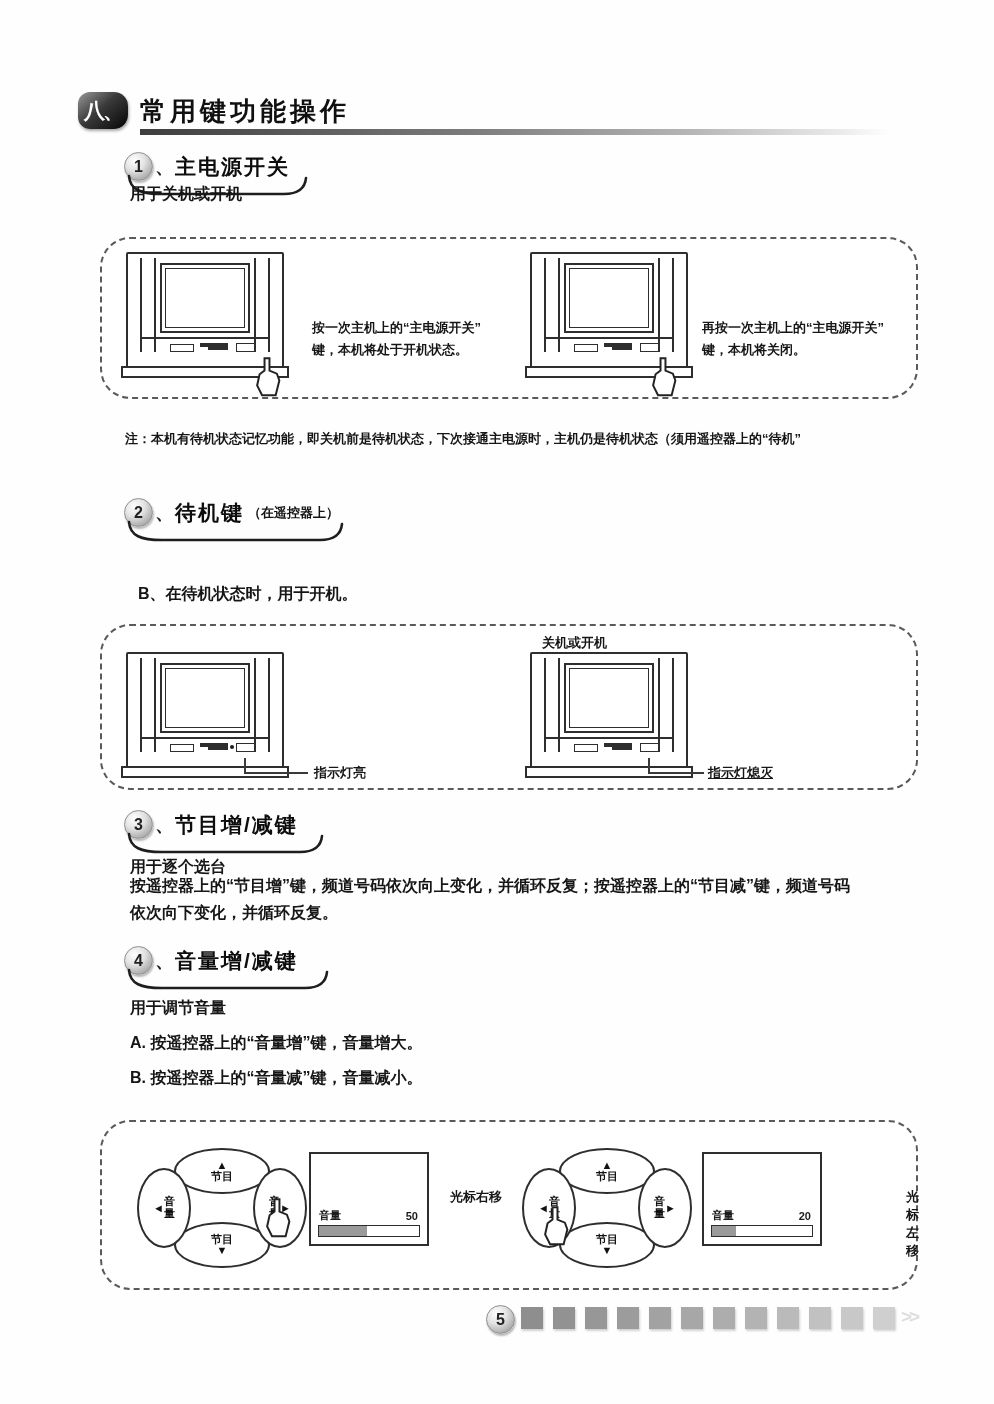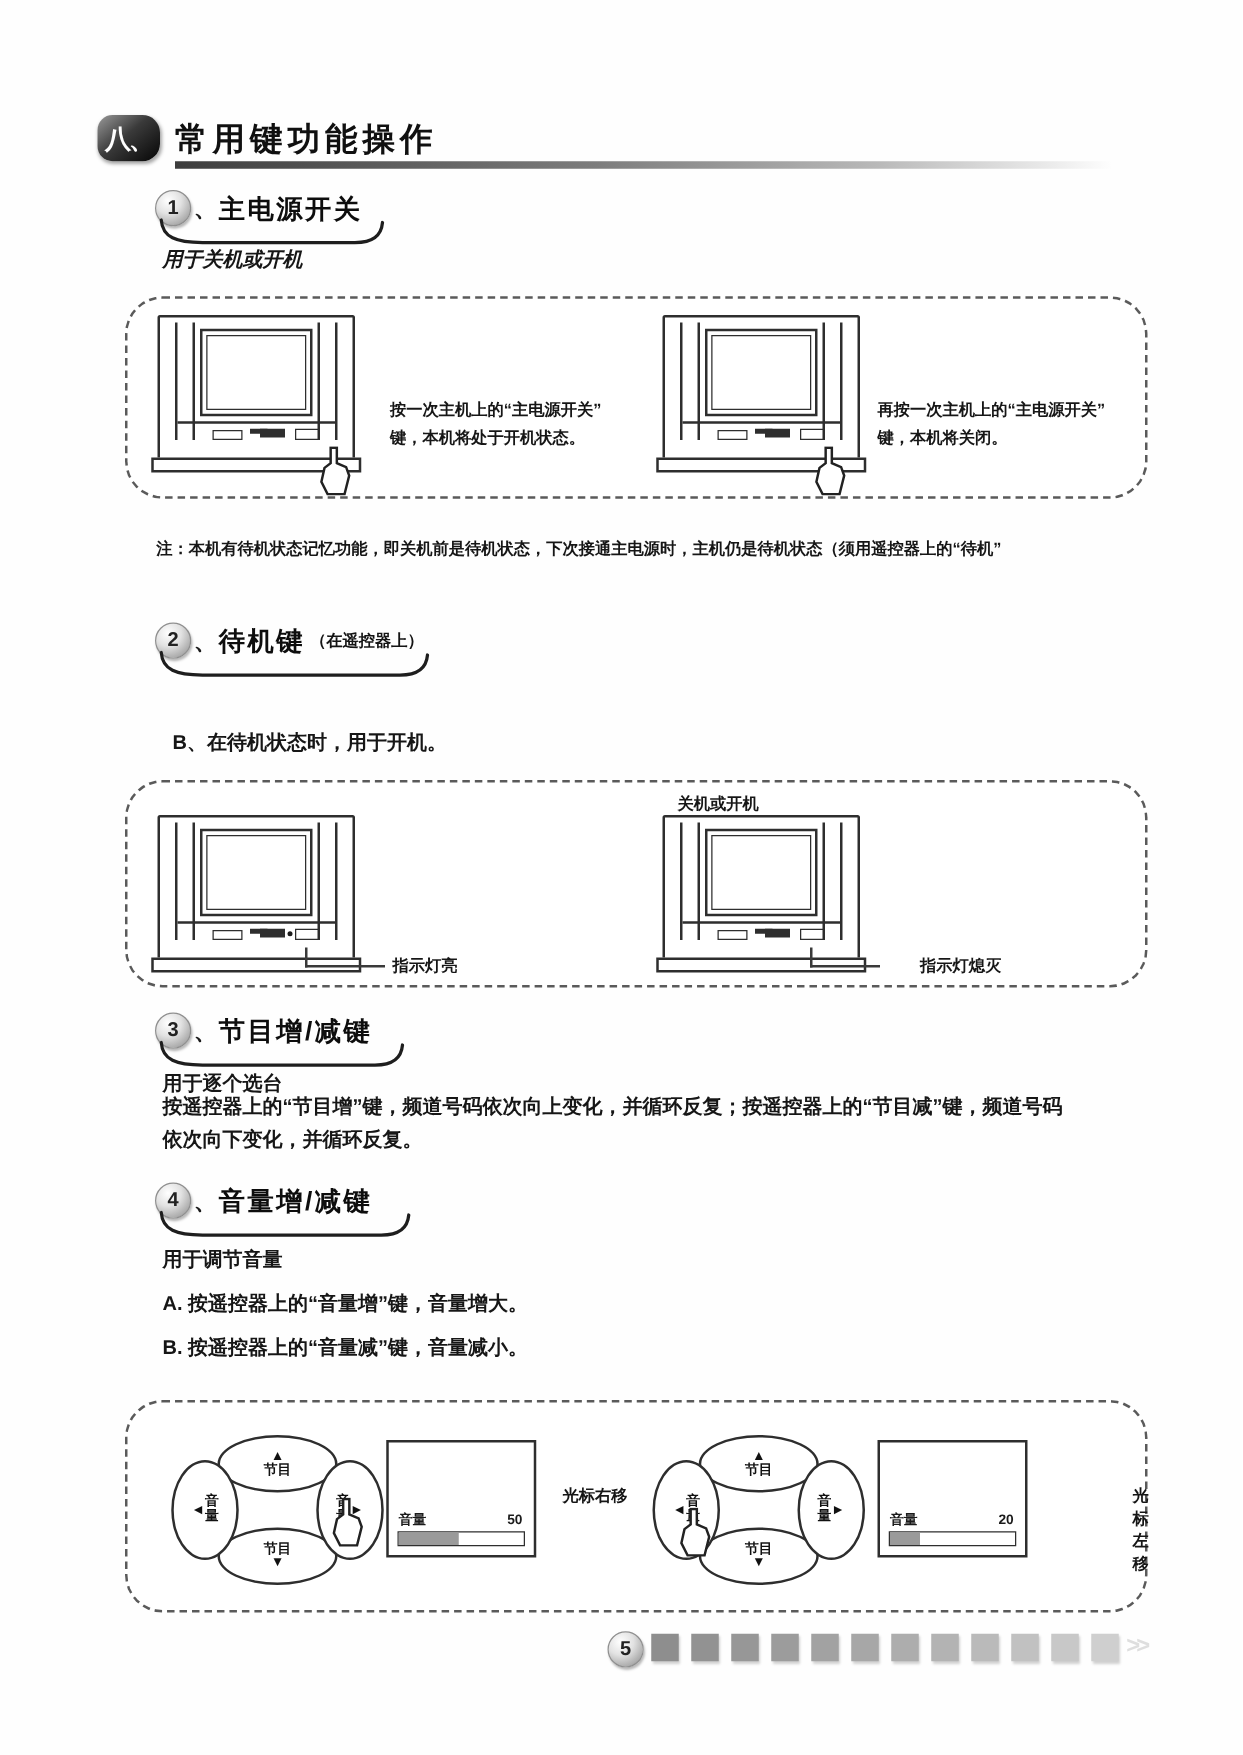--- a/index.html
+++ b/index.html
@@ -97,21 +97,21 @@
   <div class="abs title-rule"></div>
 
   <div class="abs sec" style="left:124px;top:152px;">
     <span class="ball">1</span>
     <span class="sec-sep">、</span>
     <span class="sec-title">主电源开关</span>
     <svg class="swoosh" width="190" height="28">
       <path d="M5,3 C6,17 17,21 38,21 L160,21 C174,21 181,16 182,5"></path>
     </svg>
   </div>
-  <div class="abs body-text t16" style="left:130px;top:198px;font-style:italic;">用于关机或开机</div>
+  <div class="abs body-text t16" style="left:130px;top:184px;">用于关机或开机</div>
 
   <div class="abs dash-box" style="left:100px;top:237px;width:814px;height:158px;">
 
     <div class="abs tv" style="left:24px;top:13px;">
       <div class="tv-body">
         <div class="vline vl1"></div>
           <div class="vline vl2"></div>
           <div class="vline vr1"></div>
           <div class="vline vr2"></div>
         <div class="tv-screen">
@@ -213,21 +213,21 @@
         <div class="tv-panel">
           <div class="tv-logo"></div>
             <div class="tv-btn-a"></div>
             <div class="tv-btn-b"></div>
             <div class="tv-btn-c"></div>
         </div>
       </div>
       <div class="tv-base"></div>
     </div>
     <div class="lconn" style="left:546px;top:132px;width:54px;height:14px;"></div>
-    <div class="abs body-text t15" style="left:634px;top:138px;">指示灯熄灭</div>
+    <div class="abs body-text t15" style="left:606px;top:138px;text-decoration:underline;">指示灯熄灭</div>
   </div>
 
   <div class="abs sec" style="left:124px;top:810px;">
     <span class="ball">3</span>
     <span class="sec-sep">、</span>
     <span class="sec-title">节目增/减键</span>
     <svg class="swoosh" width="205" height="28">
       <path d="M5,3 C6,17 17,21 38,21 L176,21 C190,21 197,16 198,5"></path>
     </svg>
   </div>

